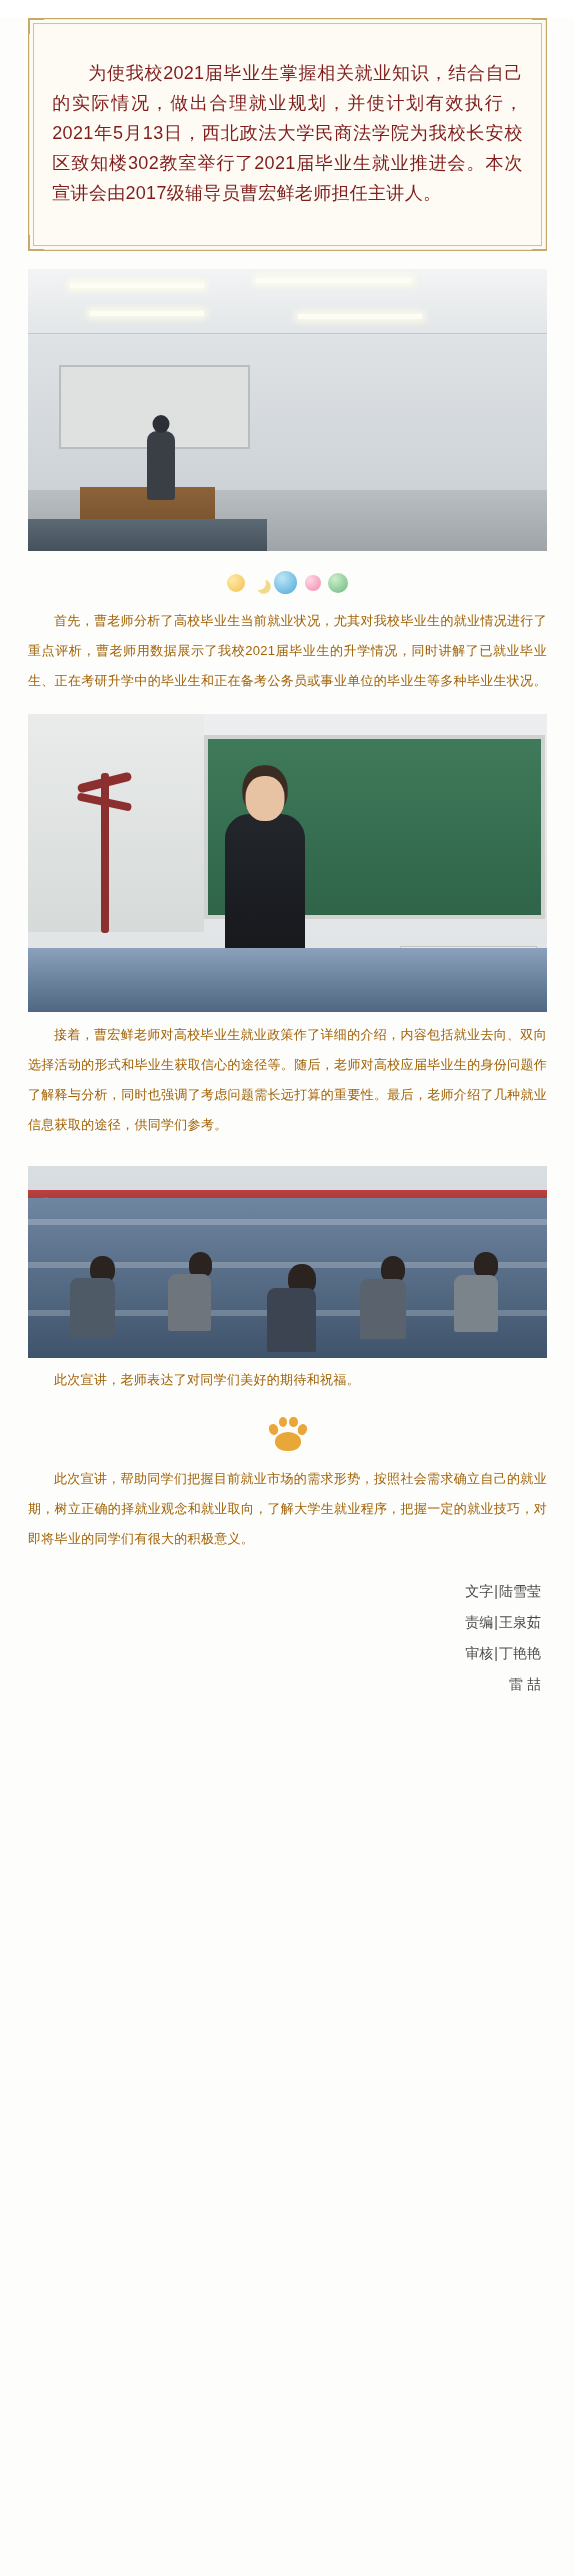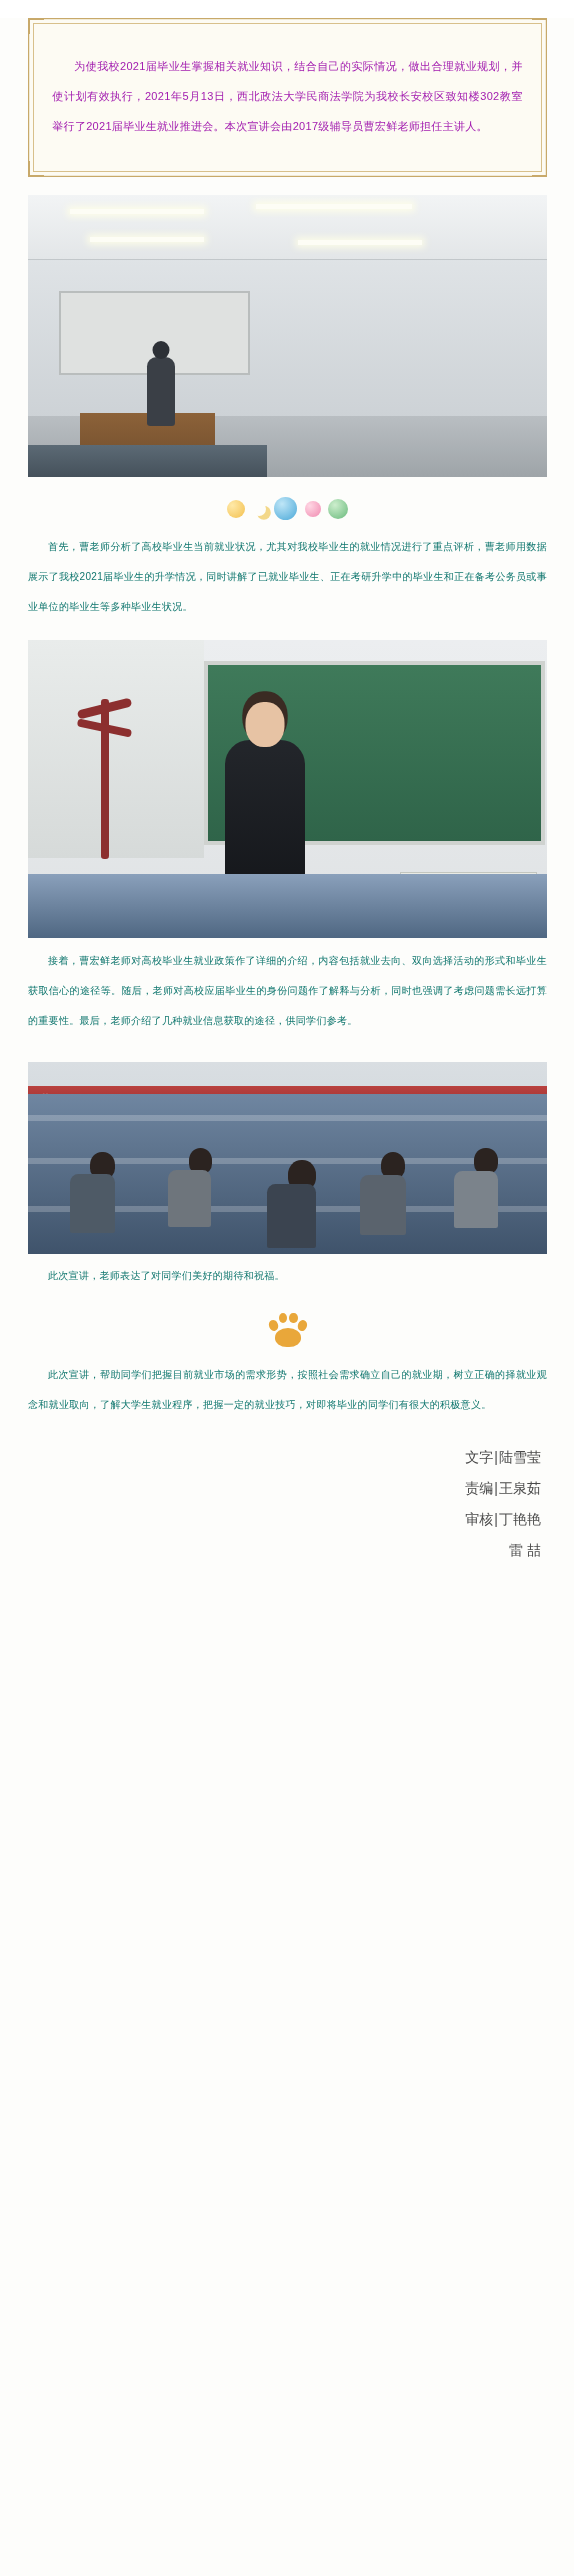--- a/index.html
+++ b/index.html
@@ -35,26 +35,26 @@
     position: absolute;
     left: 3.7px; right: 3.7px; top: 3.7px; bottom: 3.7px;
     border: 0.5px solid #d8c08b;
     pointer-events: none;
   }
   .intro-inner {
     padding: 16px 18px 18px 18px;
     position: relative;
   }
   .intro-text {
-    font-size: 11px;
+    font-size: 18px;
     line-height: 30px;
     letter-spacing: 0.3px;
     text-align: justify;
     text-justify: inter-ideograph;
-    color: #a21caf;
+    color: #7f1d1d;
     text-indent: 2em;
   }
   .corner {
     position: absolute;
     width: 14px;
     height: 14px;
     border: 1.1px solid #c8a96a;
   }
   .corner.tl { left: -0.5px; top: -0.5px; border-right: none; border-bottom: none; }
   .corner.tr { right: -0.5px; top: -0.5px; border-left: none; border-bottom: none; }
@@ -152,27 +152,27 @@
   .planet.d { width: 20px; height: 20px; background: radial-gradient(circle at 35% 30%, #cdeecd, #67b97a); }
   .moon {
     width: 14px; height: 14px; border-radius: 50%;
     box-shadow: 4.8px 3.7px 0 0 #f3d88a;
     background: transparent;
   }
 
   
   .para {
     margin: 7.5px 28px 0 28px;
-    font-size: 10px;
+    font-size: 13px;
     line-height: 30px;
     letter-spacing: 0.3px;
     text-align: justify;
     text-justify: inter-ideograph;
     text-indent: 2em;
-    color: #0f766e;
+    color: #a16207;
   }
 
   
   .photo2 { height: 298px; background: linear-gradient(#eceef0 0%, #dfe2e4 100%); }
   .p2-board {
     position: absolute; left: 34%; top: 21px; width: 64%; height: 176px;
     background: linear-gradient(#3f7a5a, #2f6449);
     border: 4.3px solid #cfd2cf;
   }
   .p2-wall {

